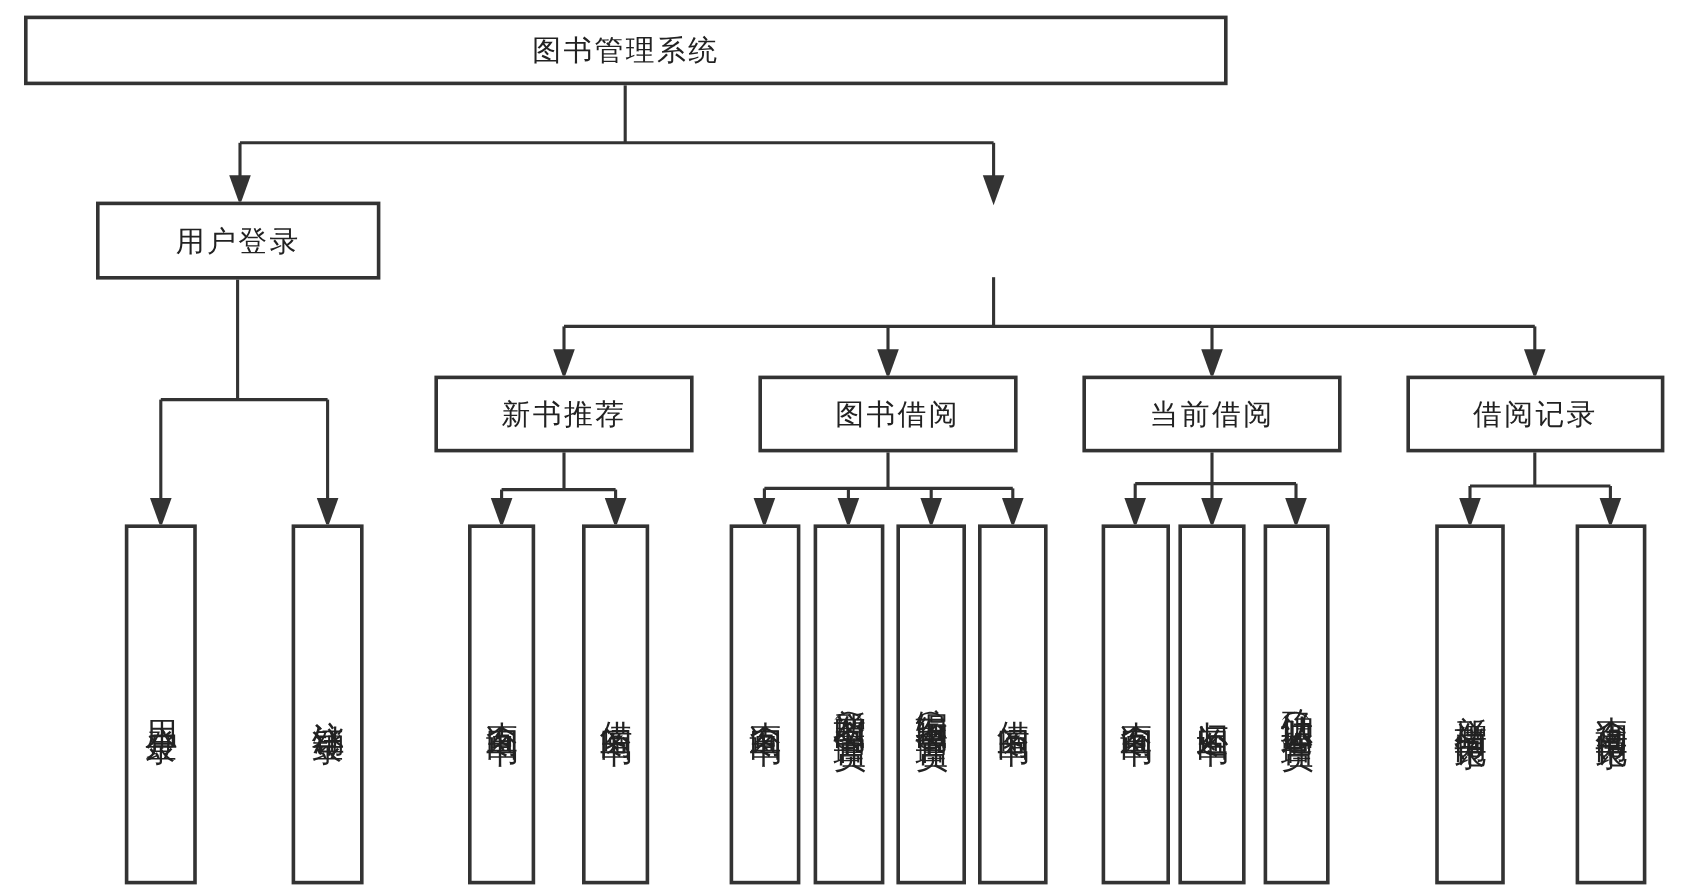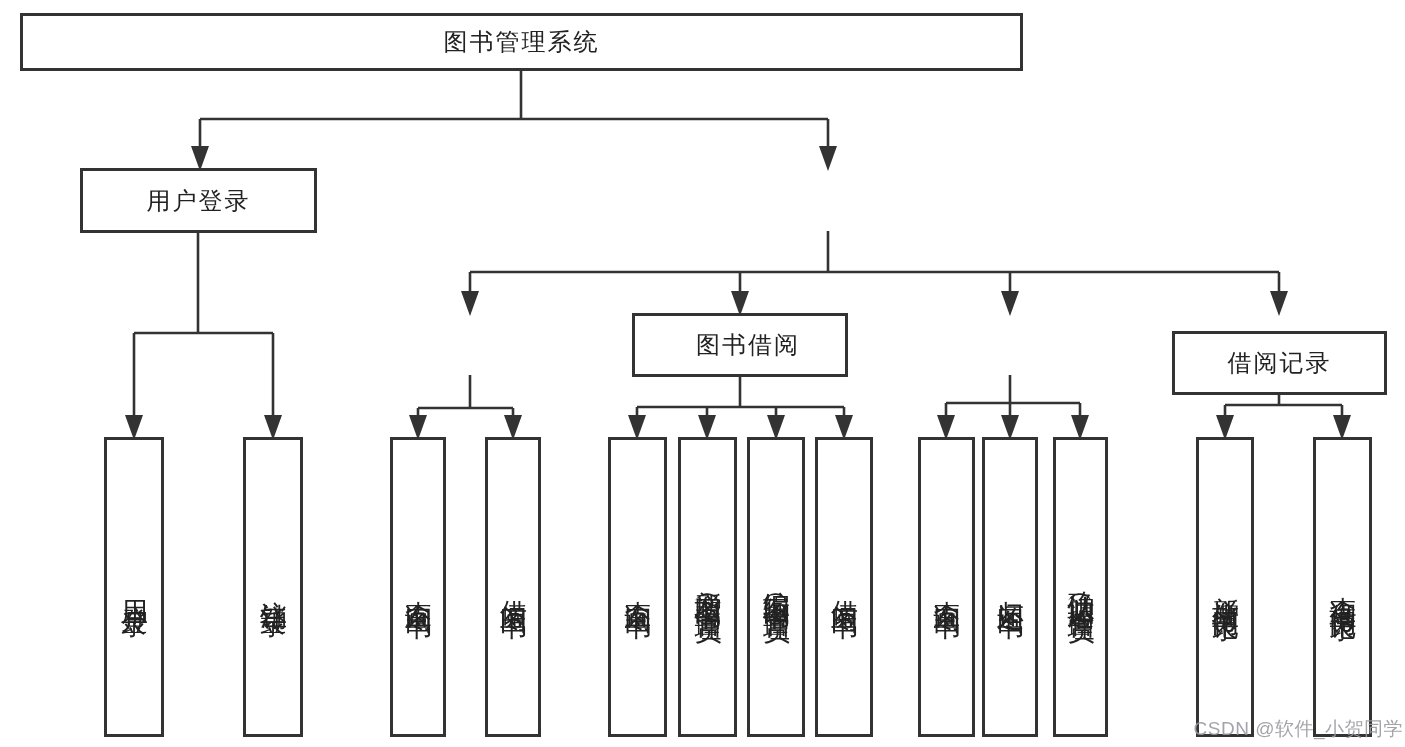--- a/index.html
+++ b/index.html
@@ -56,21 +56,21 @@
     letter-spacing: 4px;
     line-height: 1;
   }
   
   .n-root { left: 20px;  top: 13px;  width: 1003px; height: 58px; }
   .n-l2a  { left: 80px;  top: 168px; width: 237px;  height: 65px; }
   .n-l2b  { left: 712px; top: 168px; width: 235px;  height: 65px; }
   .n-l3a  { left: 362px;  top: 313px; width: 216px; height: 64px; }
   .n-l3b  { left: 632px;  top: 313px; width: 216px; height: 64px; padding-left: 16px; }
   .n-l3c  { left: 902px;  top: 313px; width: 216px; height: 64px; }
-  .n-l3d  { left: 1172px; top: 313px; width: 215px; height: 64px; margin-top: 18px; }
+  .n-l3d  { left: 1172px; top: 313px; width: 215px; height: 64px; }
   .n-f0  { left: 104px;  width: 60px; }
   .n-f1  { left: 243px;  width: 60px; }
   .n-f2  { left: 390px;  width: 56px; }
   .n-f3  { left: 485px;  width: 56px; }
   .n-f4  { left: 608px;  width: 59px; }
   .n-f5  { left: 678px;  width: 59px; }
   .n-f6  { left: 747px;  width: 58px; }
   .n-f7  { left: 815px;  width: 58px; }
   .n-f8  { left: 918px;  width: 57px; }
   .n-f9  { left: 982px;  width: 56px; }
@@ -171,23 +171,29 @@
   </svg>
 
   <div class="node hbox n-root">
     <span>图书管理系统</span>
   </div>
 
   <div class="node hbox n-l2a">
     <span>用户登录</span>
   </div>
 
+  <div class="node hbox n-l3a">
+    <span>新书推荐</span>
+  </div>
   <div class="node hbox n-l3b">
     <span>图书借阅</span>
   </div>
+  <div class="node hbox n-l3c">
+    <span>当前借阅</span>
+  </div>
   <div class="node hbox n-l3d">
     <span>借阅记录</span>
   </div>
 
   <div class="node leaf n-f0">
     <span>用户登录</span>
   </div>
   <div class="node leaf n-f1">
     <span>注销登录</span>
   </div>
@@ -218,14 +224,13 @@
   <div class="node leaf n-f10">
     <span>确认归还（管理员）</span>
   </div>
   <div class="node leaf n-f11">
     <span>新增借阅记录</span>
   </div>
   <div class="node leaf n-f12">
     <span>查询借阅记录</span>
   </div>
 
-  <div class="watermark">CSDN @软件_小贺同学</div>
 </div>
 
 </body></html>

